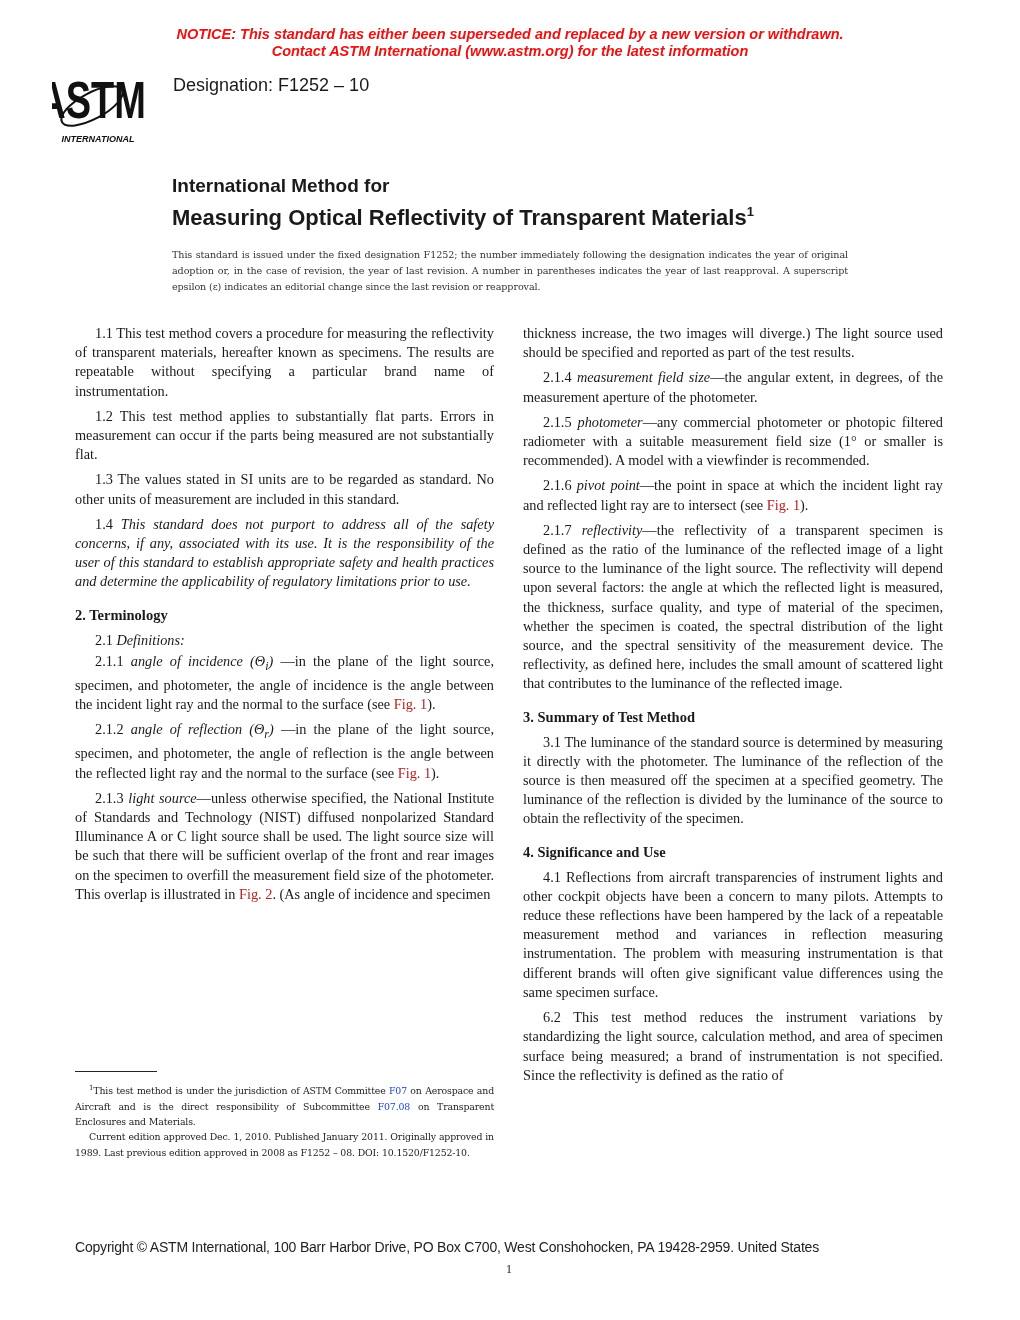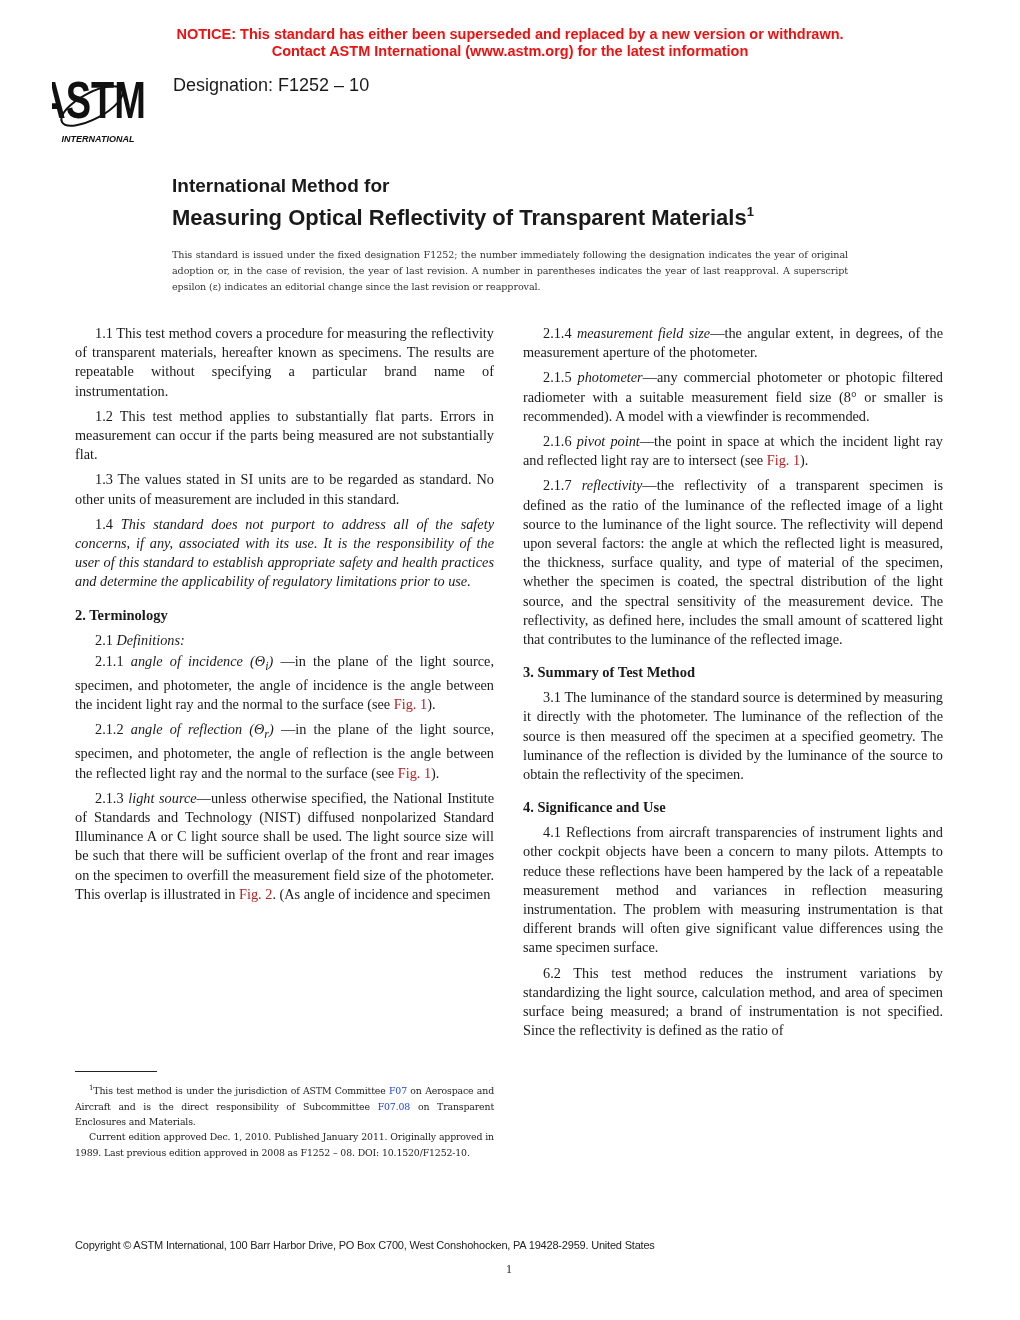--- a/index.html
+++ b/index.html
@@ -1,18 +1,18 @@
 <!DOCTYPE html>
 <html><head>
 <meta charset="utf-8">
 <style>
   html, body { margin: 0; padding: 0; background: #ffffff; }
   body { width: 1020px; height: 1320px; position: relative; overflow: hidden; color: #1a1a1a; }
   .notice { position: absolute; top: 26px; left: 0; width: 1020px; text-align: center;
-    font-family: "Liberation Sans", sans-serif; font-weight: bold; color: #ee1111; font-size: 14.5px; line-height: 17px; }
+    font-family: "Liberation Sans", sans-serif; font-weight: bold; color: #ee1111; font-size: 14.5px; line-height: 17px; font-style: italic; }
   .logo { position: absolute; left: 52px; top: 76px; width: 96px; height: 70px; }
   .designation { position: absolute; left: 173px; top: 75px; font-family: "Liberation Sans", sans-serif;
     font-size: 18px; color: #1a1a1a; }
   .title { position: absolute; left: 172px; top: 174px; font-family: "Liberation Sans", sans-serif; font-weight: bold; color: #1a1a1a; }
   .title .l1 { font-size: 19px; line-height: 24px; }
   .title .l2 { font-size: 22px; line-height: 28px; }
   .title sup { font-size: 13px; vertical-align: 9px; }
   .intro { position: absolute; left: 172px; top: 247px; width: 676px; font-family: "DejaVu Serif", serif;
     font-size: 9.6px; line-height: 16px; color: #333; text-align: justify; letter-spacing: -0.1px; }
   .col { position: absolute; font-family: "Liberation Serif", serif; font-size: 14.3px; line-height: 19.2px;
@@ -24,21 +24,21 @@
   .col p.noindent { text-indent: 0; }
   .col .sec { margin-top: 14px; }
   .col i { font-style: italic; }
   .fig { color: #b22222; }
   .link-blue { color: #1a3fd6; }
   .fn-rule { position: absolute; left: 75px; top: 1071px; width: 82px; border-top: 1px solid #222; }
   .footnote { position: absolute; left: 75px; top: 1081px; width: 419px; font-family: "DejaVu Serif", serif;
     font-size: 9.4px; line-height: 15.4px; color: #222; text-align: justify; letter-spacing: -0.15px; }
   .footnote p { margin: 0; text-indent: 14px; }
   .footnote sup { font-size: 7px; }
-  .copyright { position: absolute; left: 75px; top: 1239px; font-family: "Liberation Sans", sans-serif; font-size: 11px; color: #222; letter-spacing: -0.2px; }
+  .copyright { position: absolute; left: 75px; top: 1239px; font-family: "Liberation Sans", sans-serif; font-size: 14px; color: #222; letter-spacing: -0.2px; }
   .pagenum { position: absolute; left: 506px; top: 1262px; font-family: "Liberation Serif", serif; font-size: 12px; color: #222; }
 </style>
 </head>
 <body>
 
 <div class="notice">
   <div>NOTICE: This standard has either been superseded and replaced by a new version or withdrawn.</div>
   <div>Contact ASTM International (www.astm.org) for the latest information</div>
 </div>
 
@@ -72,22 +72,23 @@
   <p><span>2.1.3 </span><i>light source</i><span>—unless otherwise specified, the National Institute of Standards and Technology (NIST) diffused nonpolarized Standard Illuminance A or C light source shall be used. The light source size will be such that there will be sufficient overlap of the front and rear images on the specimen to overfill the measurement field size of the photometer. This overlap is illustrated in </span><a class="fig">Fig. 2</a><span>. (As angle of incidence and specimen</span></p>
 </div>
 
 <div class="fn-rule"></div>
 <div class="footnote">
   <p><sup>1</sup><span>This test method is under the jurisdiction of ASTM Committee </span><a class="link-blue">F07</a><span> on Aerospace and Aircraft and is the direct responsibility of Subcommittee </span><a class="link-blue">F07.08</a><span> on Transparent Enclosures and Materials.</span></p>
   <p>Current edition approved Dec. 1, 2010. Published January 2011. Originally approved in 1989. Last previous edition approved in 2008 as F1252 – 08. DOI: 10.1520/F1252-10.</p>
 </div>
 
 <div class="col right">
+  <p class="noindent">thickness increase, the two images will diverge.) The light source used should be specified and reported as part of the test results.</p>
   <p><span>2.1.4 </span><i>measurement field size</i><span>—the angular extent, in degrees, of the measurement aperture of the photometer.</span></p>
-  <p><span>2.1.5 </span><i>photometer</i><span>—any commercial photometer or photopic filtered radiometer with a suitable measurement field size (8° or smaller is recommended). A model with a viewfinder is recommended.</span></p>
+  <p><span>2.1.5 </span><i>photometer</i><span>—any commercial photometer or photopic filtered radiometer with a suitable measurement field size (1° or smaller is recommended). A model with a viewfinder is recommended.</span></p>
   <p><span>2.1.6 </span><i>pivot point</i><span>—the point in space at which the incident light ray and reflected light ray are to intersect (see </span><a class="fig">Fig. 1</a><span>).</span></p>
   <p><span>2.1.7 </span><i>reflectivity</i><span>—the reflectivity of a transparent specimen is defined as the ratio of the luminance of the reflected image of a light source to the luminance of the light source. The reflectivity will depend upon several factors: the angle at which the reflected light is measured, the thickness, surface quality, and type of material of the specimen, whether the specimen is coated, the spectral distribution of the light source, and the spectral sensitivity of the measurement device. The reflectivity, as defined here, includes the small amount of scattered light that contributes to the luminance of the reflected image.</span></p>
 
   <h2 class="sec">3.  Summary of Test Method</h2>
   <p>3.1  The luminance of the standard source is determined by measuring it directly with the photometer. The luminance of the reflection of the source is then measured off the specimen at a specified geometry. The luminance of the reflection is divided by the luminance of the source to obtain the reflectivity of the specimen.</p>
 
   <h2 class="sec">4.  Significance and Use</h2>
   <p>4.1  Reflections from aircraft transparencies of instrument lights and other cockpit objects have been a concern to many pilots. Attempts to reduce these reflections have been hampered by the lack of a repeatable measurement method and variances in reflection measuring instrumentation. The problem with measuring instrumentation is that different brands will often give significant value differences using the same specimen surface.</p>
   <p>6.2  This test method reduces the instrument variations by standardizing the light source, calculation method, and area of specimen surface being measured; a brand of instrumentation is not specified. Since the reflectivity is defined as the ratio of</p>
 </div>

